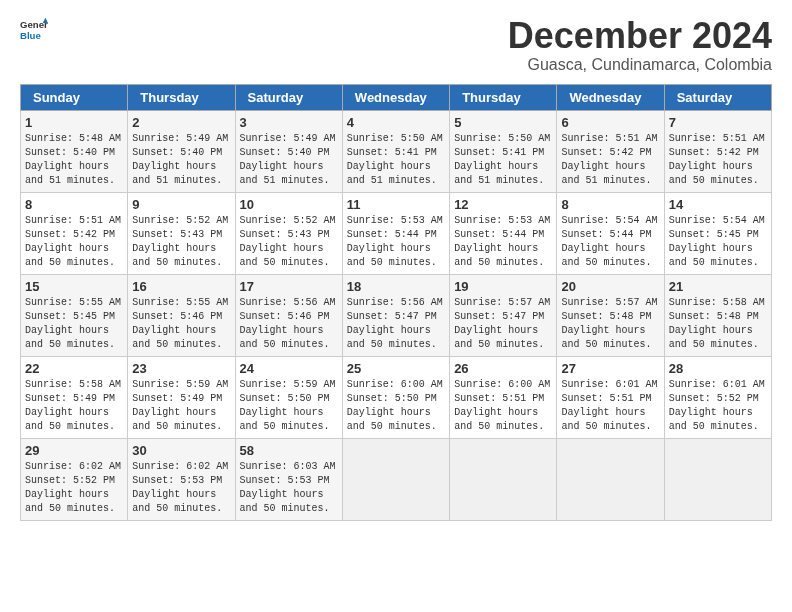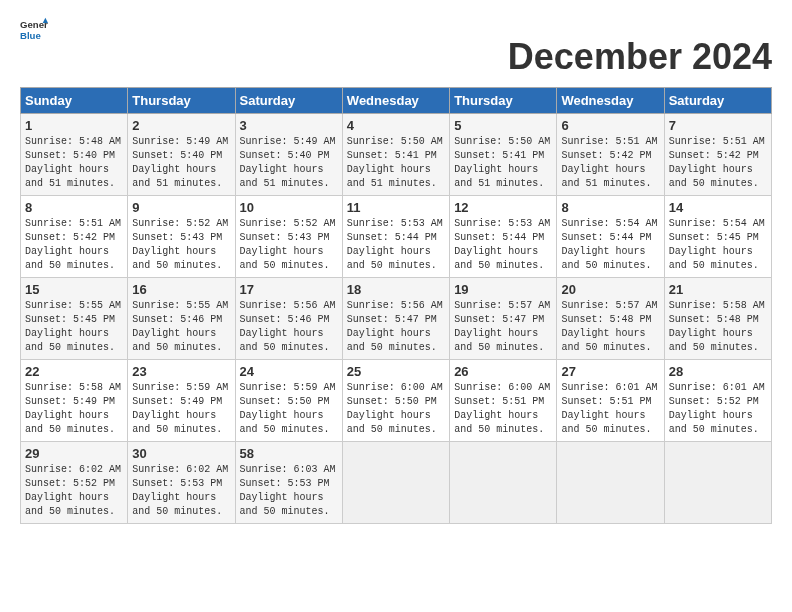--- a/index.html
+++ b/index.html
@@ -25,21 +25,20 @@
       display: flex;
       align-items: center;
       gap: 4px;
     }
     .logo-icon {
       width: 28px;
       height: 28px;
     }
     .title-block {
       text-align: right;
-      margin-top: 21px;
     }
     .month-title {
       font-size: 36px;
       font-weight: bold;
       color: #333;
       line-height: 1.1;
     }
     .location {
       font-size: 16px;
       color: #555;
@@ -47,21 +46,21 @@
     table {
       width: 100%;
       border-collapse: collapse;
       table-layout: fixed;
     }
     thead tr th {
       background-color: #2b6db5;
       color: #fff;
       font-size: 13px;
       font-weight: bold;
-      padding: 5px 4px;
+      padding: 5px 12px;
       text-align: left;
       border: 1px solid #aaa;
     }
     tbody tr td {
       border: 1px solid #ccc;
       vertical-align: top;
       padding: 4px 4px 4px 4px;
       font-size: 10px;
       color: #333;
       height: 78px;
@@ -95,20 +94,21 @@
   <div class="header">
     <div class="logo">
       <svg class="logo-icon" viewBox="0 0 32 32">
         <text x="0" y="14" font-size="11" font-weight="bold" fill="#333" font-family="Arial">General</text>
         <text x="0" y="26" font-size="11" font-weight="bold" fill="#1a6fb5" font-family="Arial">Blue</text>
         <polygon points="26,8 32,8 29,2" fill="#1a6fb5"></polygon>
       </svg>
     </div>
     <div class="title-block">
       <div class="month-title">December 2024</div>
+      <div class="location">Guasca, Cundinamarca, Colombia</div>
     </div>
   </div>
 
   <table>
     <thead>
       <tr>
         <th>Sunday</th>
         <th>Thursday</th>
         <th>Saturday</th>
         <th>Wednesday</th>

